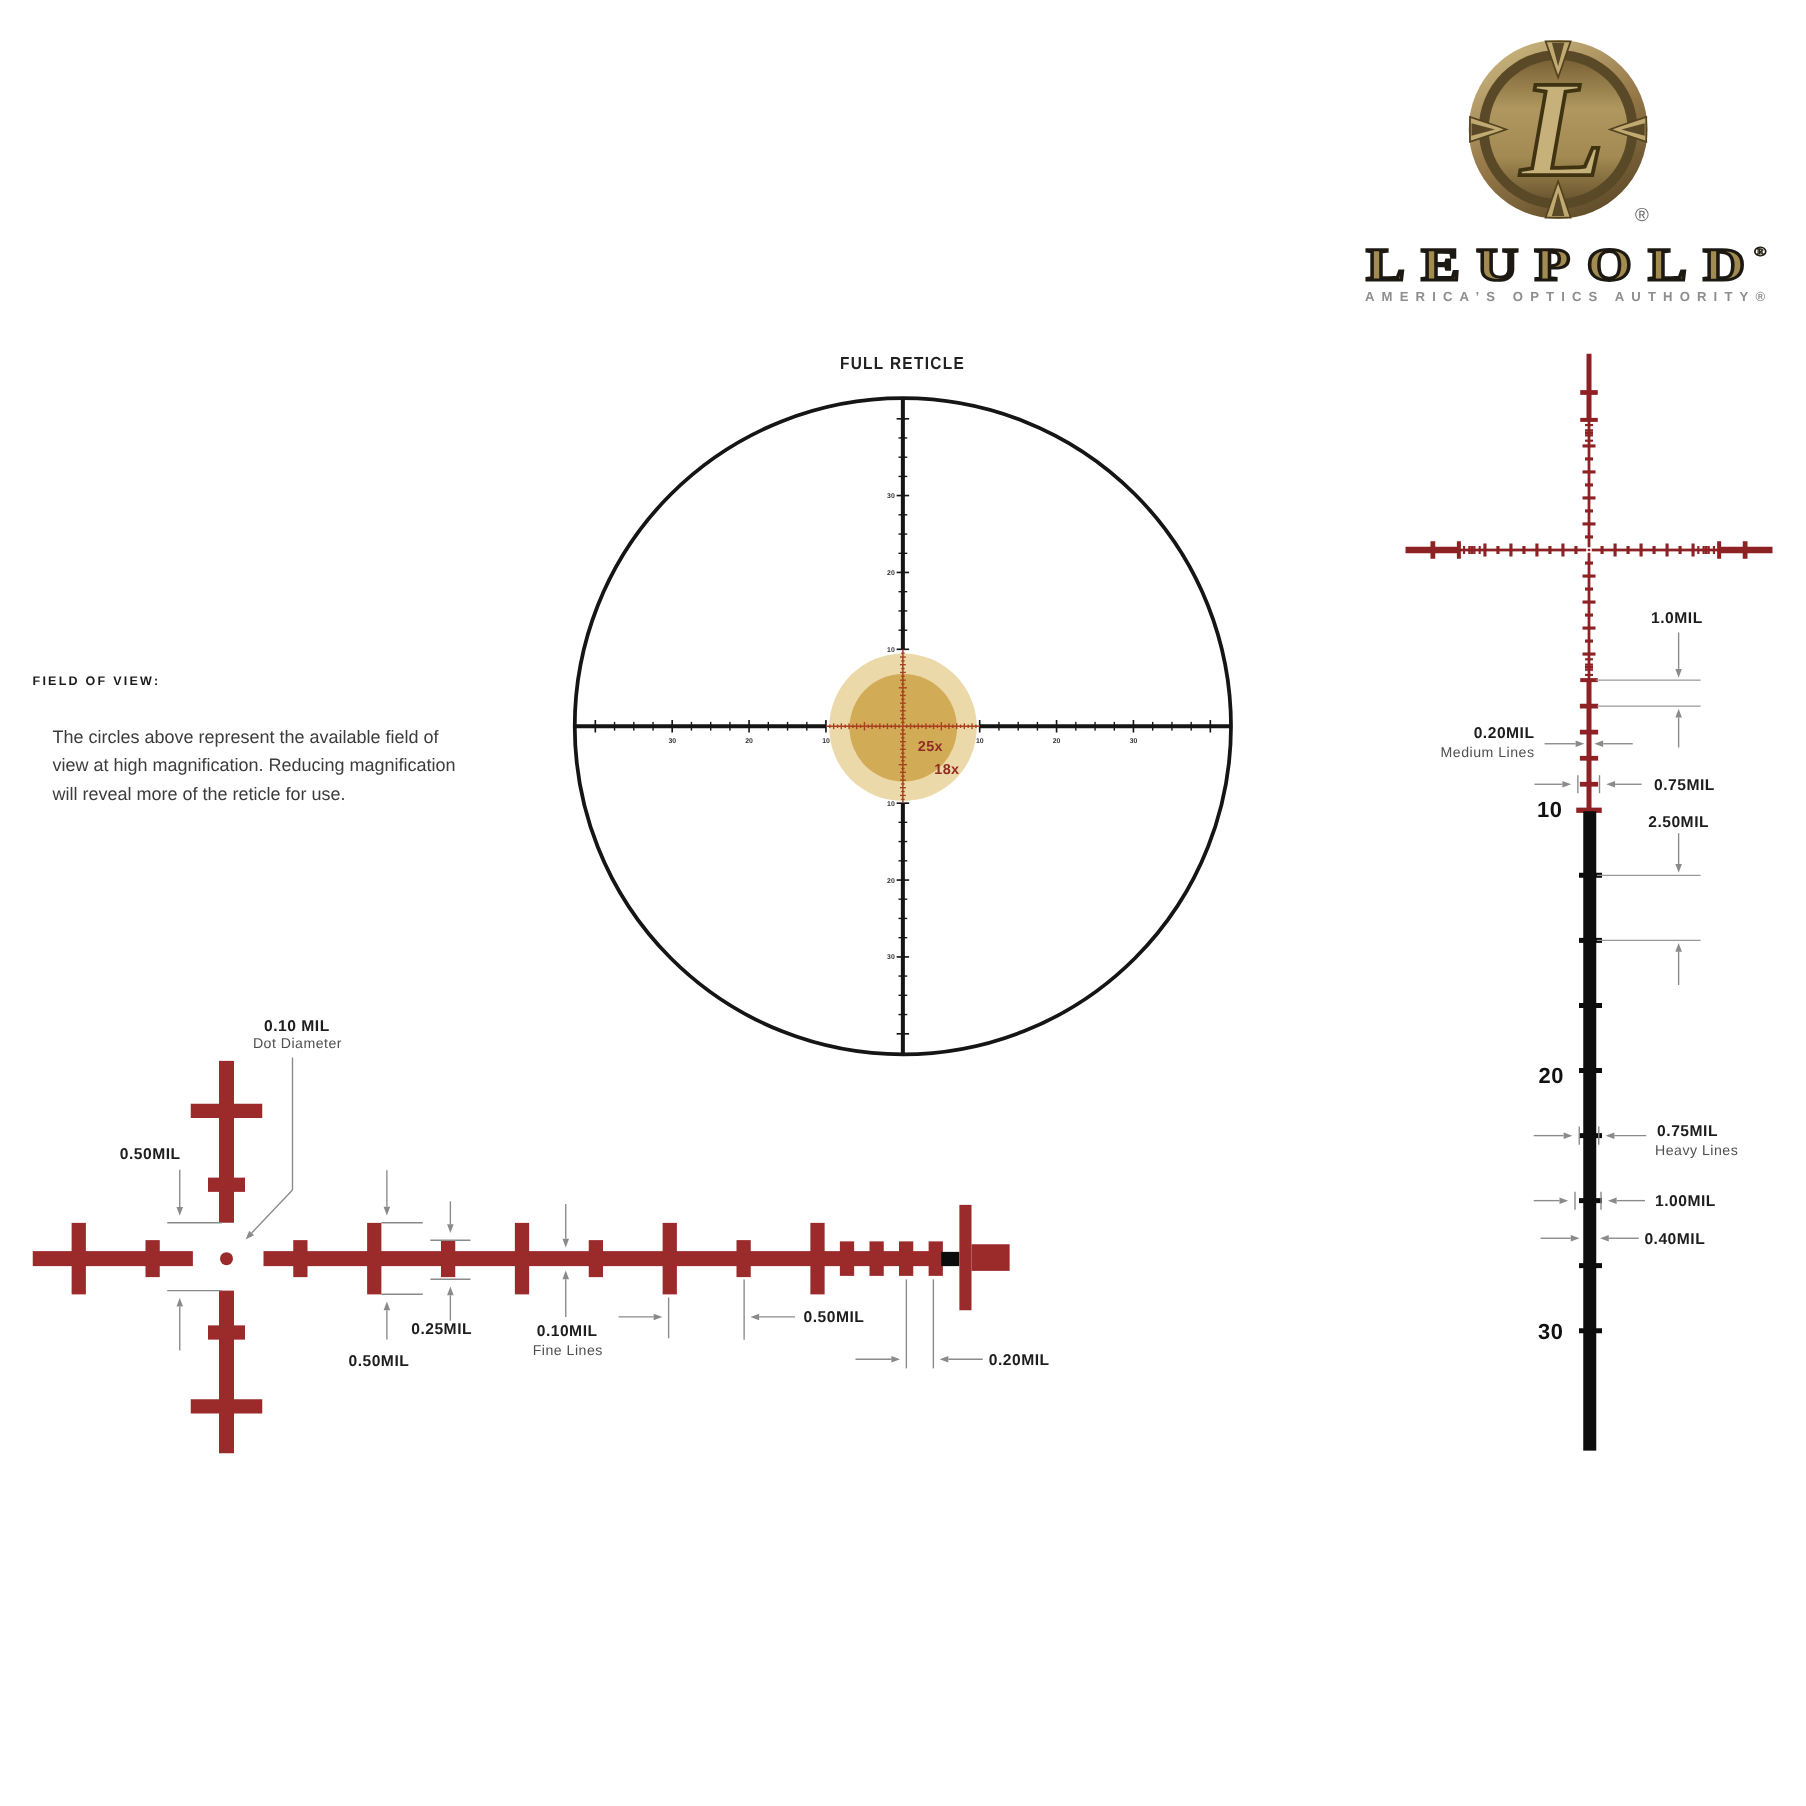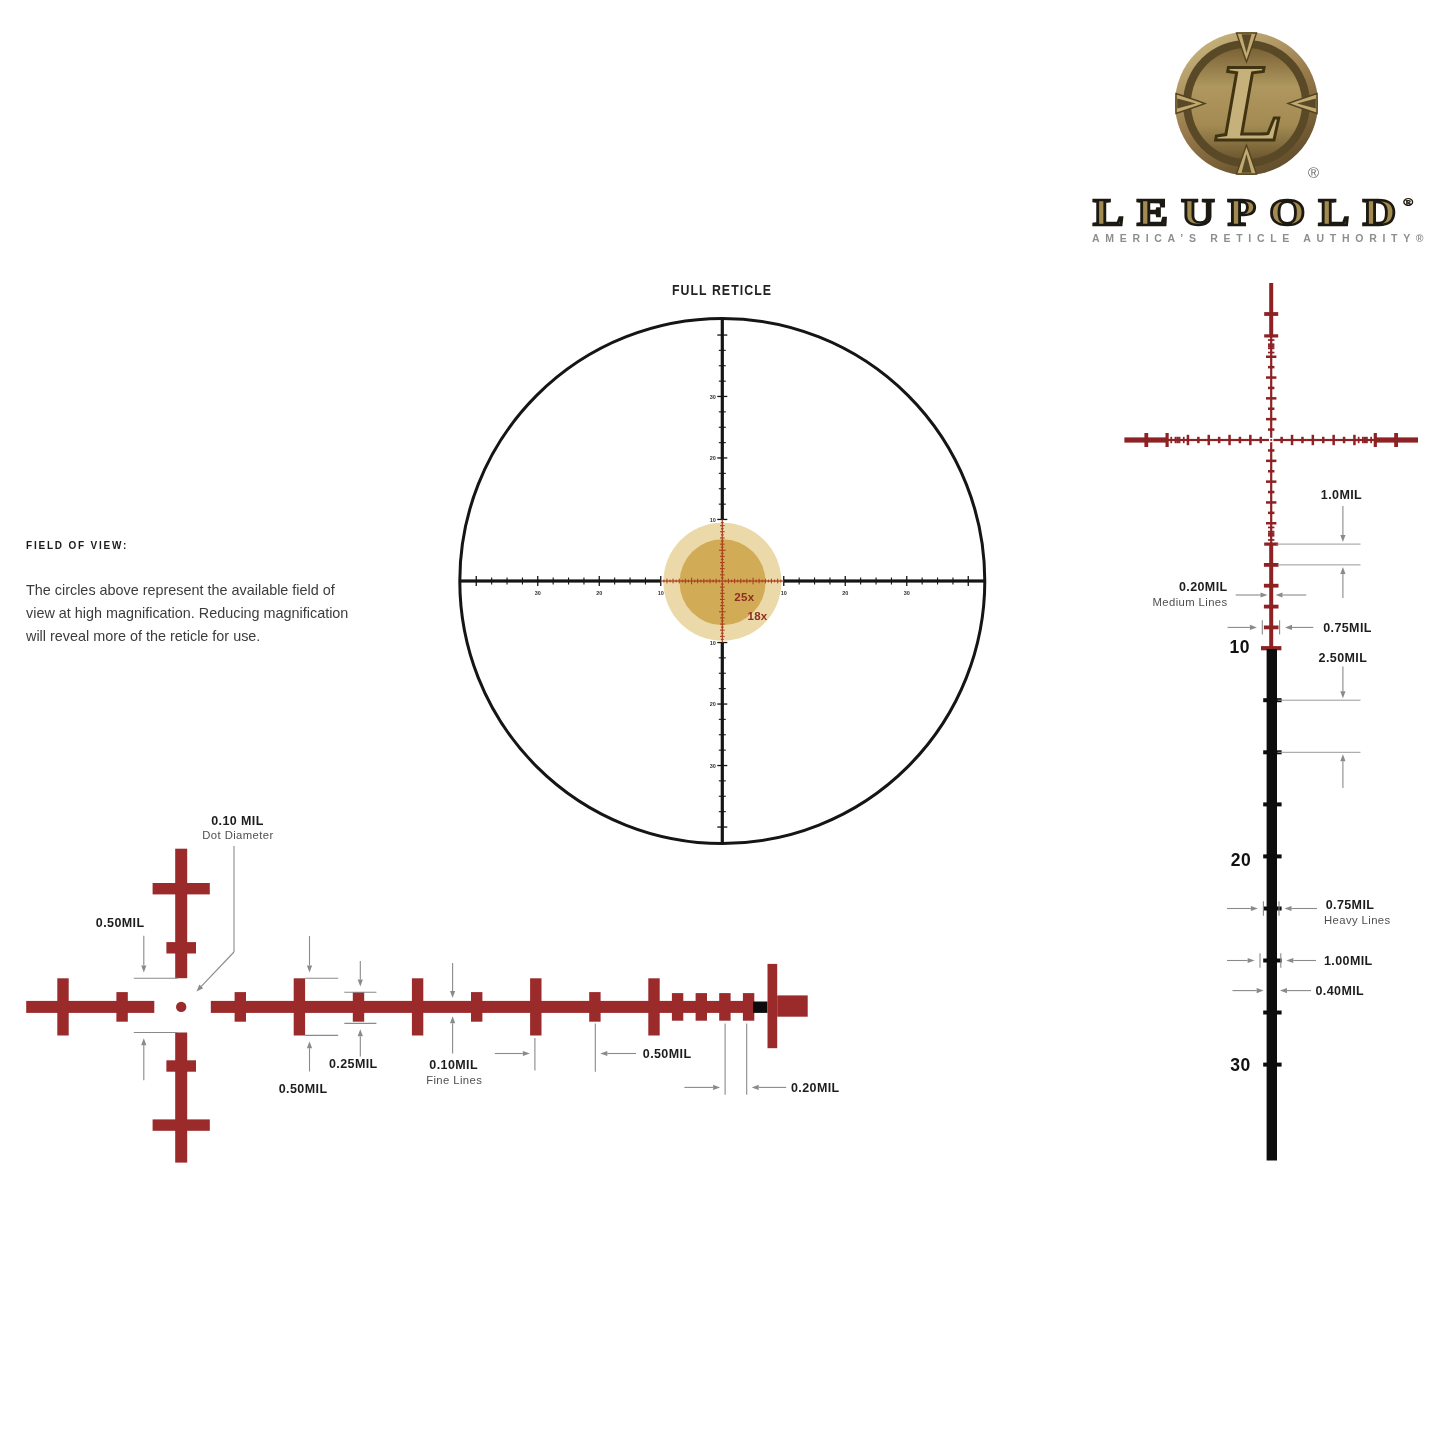--- a/index.html
+++ b/index.html
@@ -41,27 +41,27 @@
         <polygon points="62.5,2 82.5,2 75,24 72.5,31 70,24" fill="#c0aa72" stroke="#54431f" stroke-width="1.4"></polygon>
         <polygon points="67.5,3.2 77.5,3.2 72.5,22" fill="#5a4926"></polygon>
       </g>
 <text x="76" y="109" font-family="Liberation Serif, serif" font-style="italic" font-weight="bold" font-size="110" fill="#c6b17b" stroke="#403312" stroke-width="3" text-anchor="middle">L</text>
 </svg>
 
 <div class="abs" style="left:1308px;top:164px;font-size:15px;color:#666">®</div>
 
 <div class="abs" style="left:1093px;top:191px;transform:scaleX(1.25);transform-origin:0 0;font-family:'Liberation Serif',serif;font-weight:bold;font-size:37px;letter-spacing:10.6px;color:#a28b50;-webkit-text-stroke:2.3px #1c1812;white-space:nowrap">LEUPOLD<span style="font-size:11px;-webkit-text-stroke:0.6px #1c1812;vertical-align:19px;letter-spacing:0;margin-left:-5px">®</span></div>
 
-<div class="abs" style="left:1092px;top:232px;width:322px;text-align:center;font-size:10.5px;font-weight:bold;letter-spacing:5.7px;color:#8e8e8e;white-space:nowrap">AMERICA’S RETICLE AUTHORITY®</div>
+<div class="abs" style="left:1092px;top:232px;width:322px;text-align:center;font-size:10.5px;font-weight:bold;letter-spacing:5.7px;color:#8e8e8e;white-space:nowrap">AMERICA’S OPTICS AUTHORITY®</div>
 
 <div class="abs" style="left:572px;top:282px;width:300px;text-align:center;font-size:14px;font-weight:bold;letter-spacing:1.2px;color:#222;transform:scaleX(0.88)">FULL RETICLE</div>
 
 <div class="abs" style="left:26px;top:540px;font-size:10px;font-weight:bold;letter-spacing:1.8px;color:#1b1b1b">FIELD OF VIEW:</div>
 
-<div class="abs" style="left:26px;top:579px;font-size:14.4px;line-height:23px;color:#3c3c3c;white-space:nowrap">The circles above represent the available field of<br>view at high magnification. Reducing magnification<br>will reveal more of the reticle for use.</div>
+<div class="abs" style="left:42px;top:579px;font-size:14.4px;line-height:23px;color:#3c3c3c;white-space:nowrap">The circles above represent the available field of<br>view at high magnification. Reducing magnification<br>will reveal more of the reticle for use.</div>
 
 <svg class="abs" style="left:440px;top:272px" width="570" height="600" viewBox="0 0 570 600">
 
 <circle cx="282.29999999999995" cy="309.0" r="262.5" fill="none" stroke="#151515" stroke-width="3.0"></circle>
 
 <g>
         <rect x="280.7" y="46.5" width="3.2" height="201.0" fill="#151515"></rect>
         <rect x="280.7" y="370.5" width="3.2" height="201.0" fill="#151515"></rect>
       </g>
 

